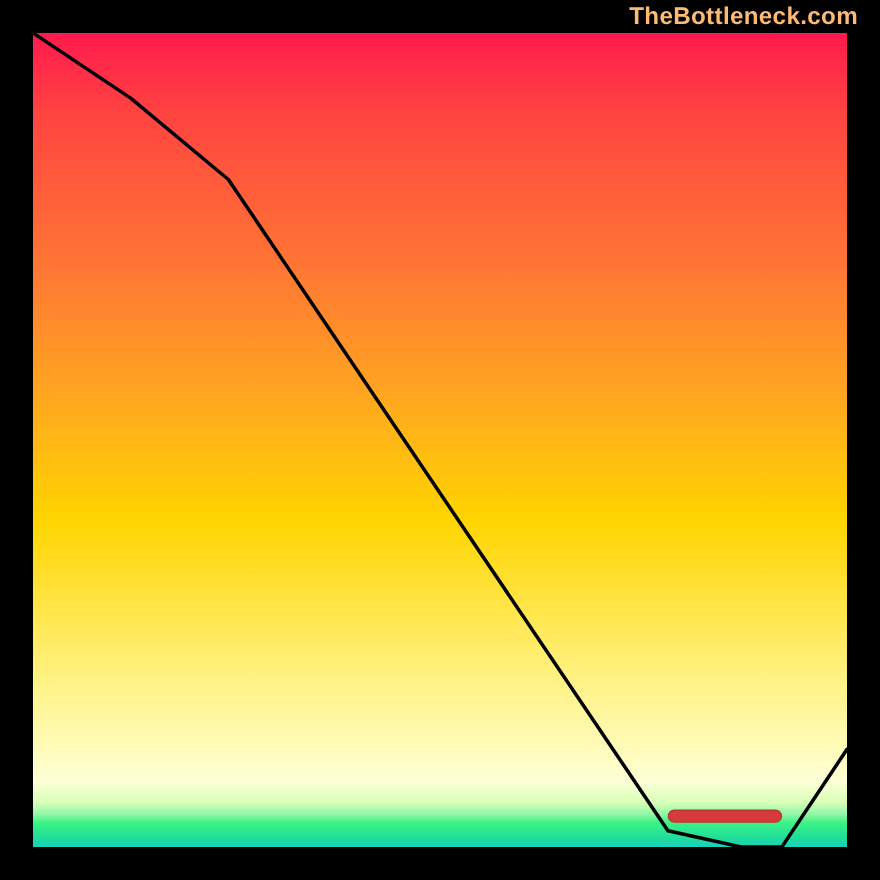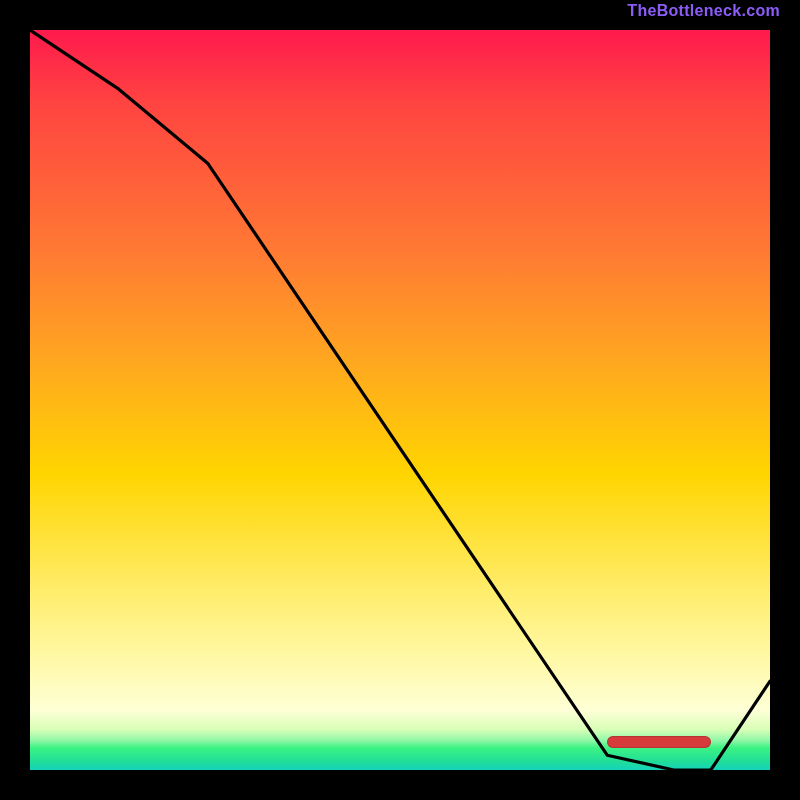--- a/index.html
+++ b/index.html
@@ -14,22 +14,22 @@
   .frame {
     position: relative;
     width: 800px;
     height: 800px;
     background: #000;
   }
   .watermark {
     position: absolute;
     top: 2px;
     right: 20px;
-    color: #8b5cf6;
-    font-size: 16px;
+    color: #fdba74;
+    font-size: 22px;
     font-weight: 600;
     letter-spacing: 0.3px;
   }
   .plot-outer {
     position: absolute;
     left: 30px;
     top: 30px;
     width: 740px;
     height: 740px;
     background: #000;

